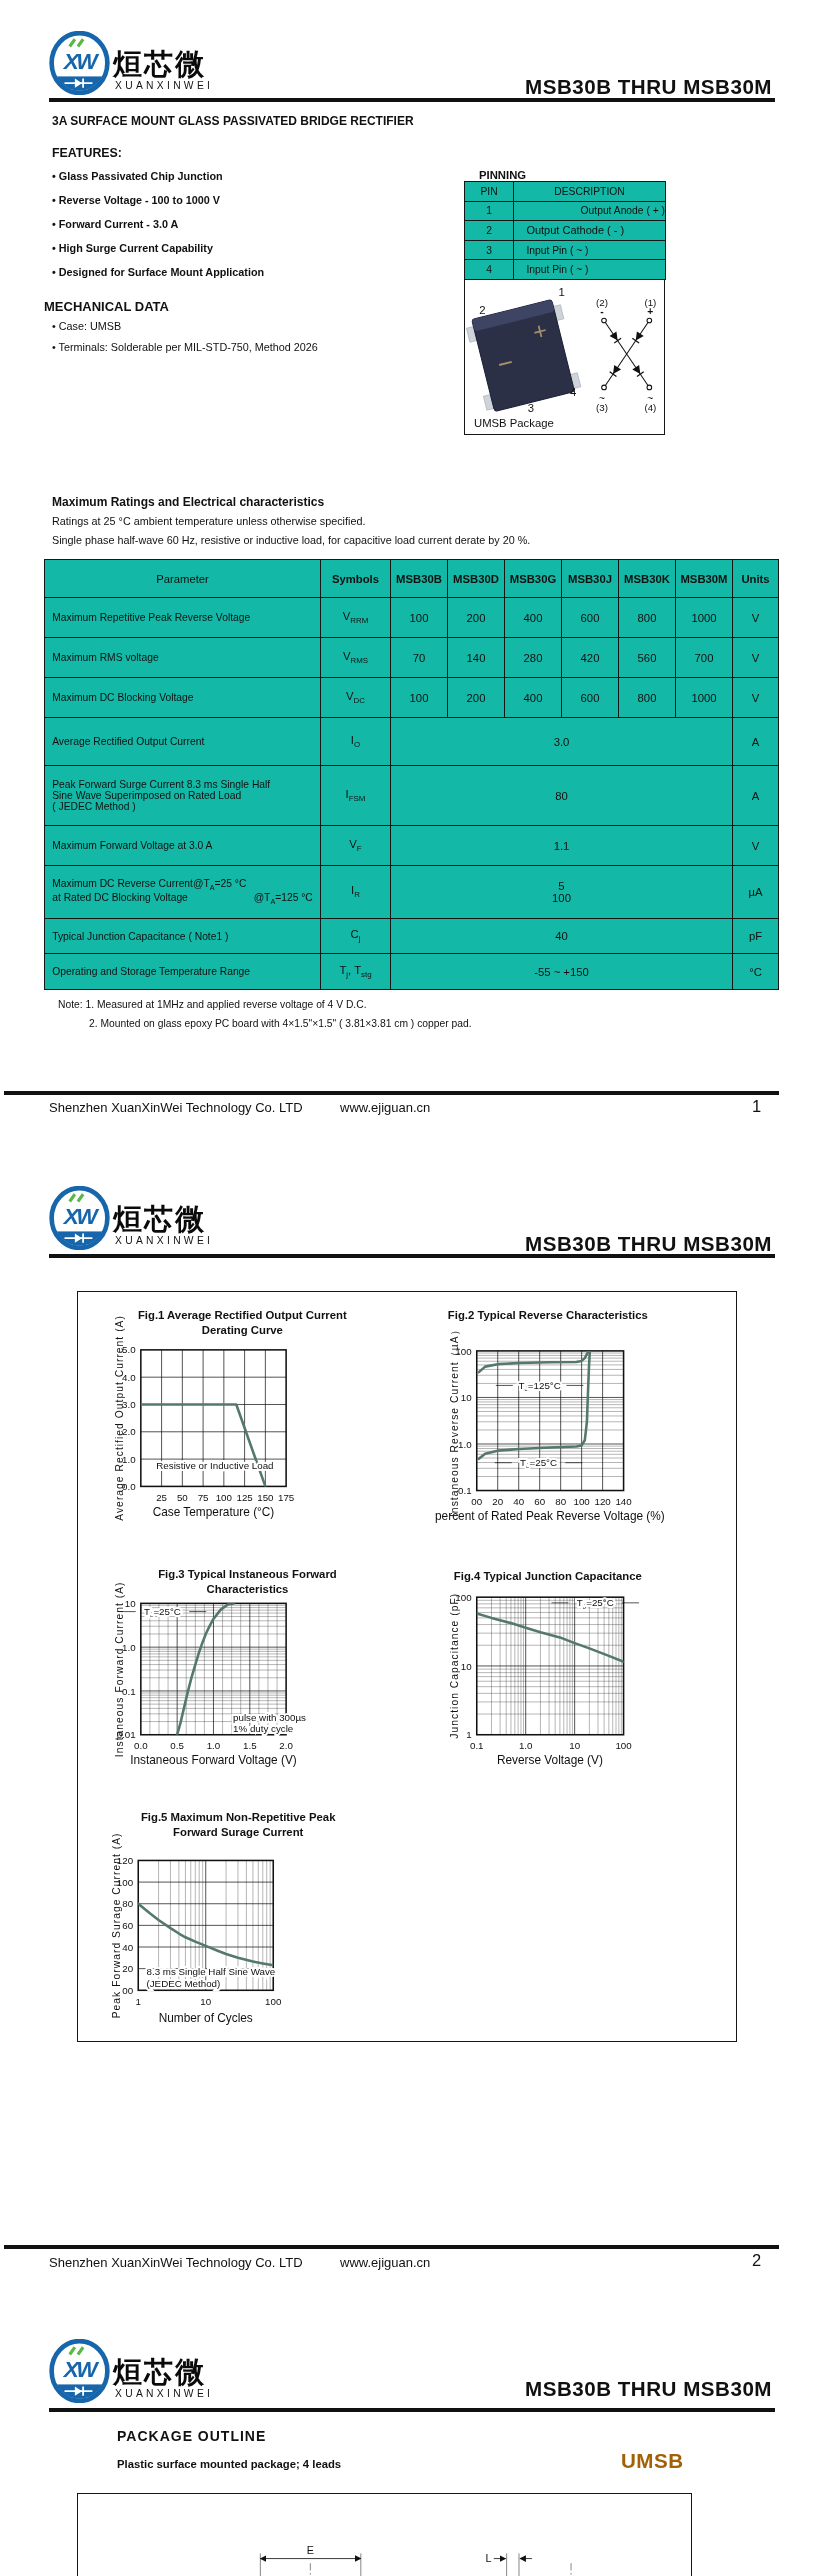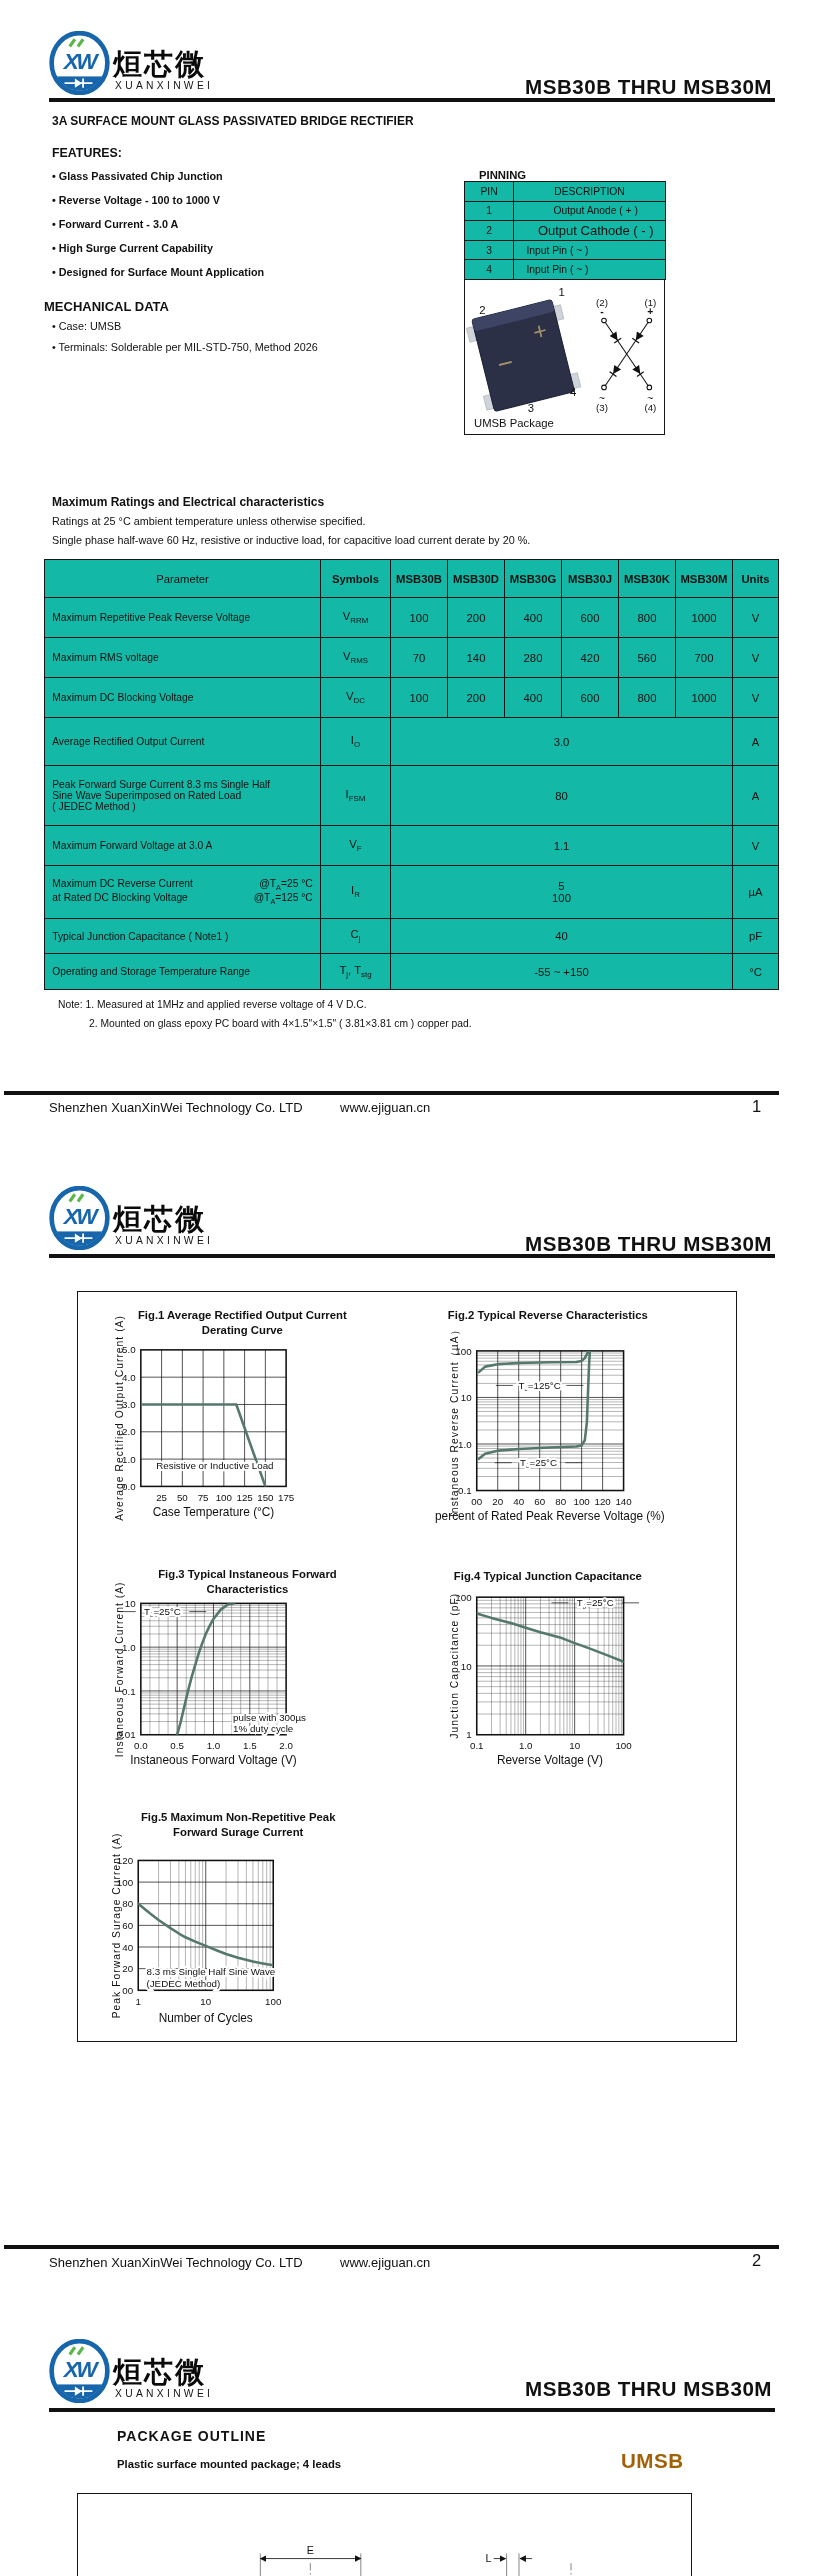--- a/index.html
+++ b/index.html
@@ -43,25 +43,25 @@
           <col style="width:49px">
           <col style="width:152px">
         </colgroup>
         <tbody>
           <tr style="height:19.6px">
             <td style="font-size:10.3px;border-bottom:1.5px solid #161616">PIN</td>
             <td style="font-size:10.3px;border-bottom:1.5px solid #161616">DESCRIPTION</td>
           </tr>
           <tr style="height:19.6px">
             <td style="font-size:10.3px">1</td>
-            <td style="text-align:center;padding-left:12.4px;font-size:10.3px">Output Anode ( + )</td>
+            <td style="text-align:right;padding-left:12.4px;font-size:10.3px">Output Anode ( + )</td>
           </tr>
           <tr style="height:19.6px">
             <td style="font-size:10.3px">2</td>
-            <td style="text-align:center;padding-left:12.4px;font-size:13px">Output Cathode ( - )</td>
+            <td style="text-align:left;padding-left:12.4px;font-size:11px">Output Cathode ( - )</td>
           </tr>
           <tr style="height:19.6px">
             <td style="font-size:10.3px">3</td>
             <td style="text-align:left;padding-left:12.4px;font-size:10.3px">Input Pin ( ~ )</td>
           </tr>
           <tr style="height:19.6px">
             <td style="font-size:10.3px">4</td>
             <td style="text-align:left;padding-left:12.4px;font-size:10.3px">Input Pin ( ~ )</td>
           </tr>
         </tbody>
@@ -176,21 +176,21 @@
             </td>
             <td>V<sub>F</sub></td>
             <td colspan="6">
               <div>1.1</div>
             </td>
             <td>V</td>
           </tr>
           <tr style="height:53px">
             <td class="param">
               <div>
-                <div style="display:flex;justify-content:space-between;padding-right:3.1px">
+                <div style="display:flex;justify-content:flex-start;padding-right:3.1px">
                   <span>Maximum DC Reverse Current</span>
                   <span>@T<sub>A</sub>=25 °C</span>
                 </div>
                 <div style="display:flex;justify-content:space-between;padding-right:3.1px">
                   <span>at Rated DC Blocking Voltage</span>
                   <span>@T<sub>A</sub>=125 °C</span>
                 </div>
               </div>
             </td>
             <td>I<sub>R</sub></td>

